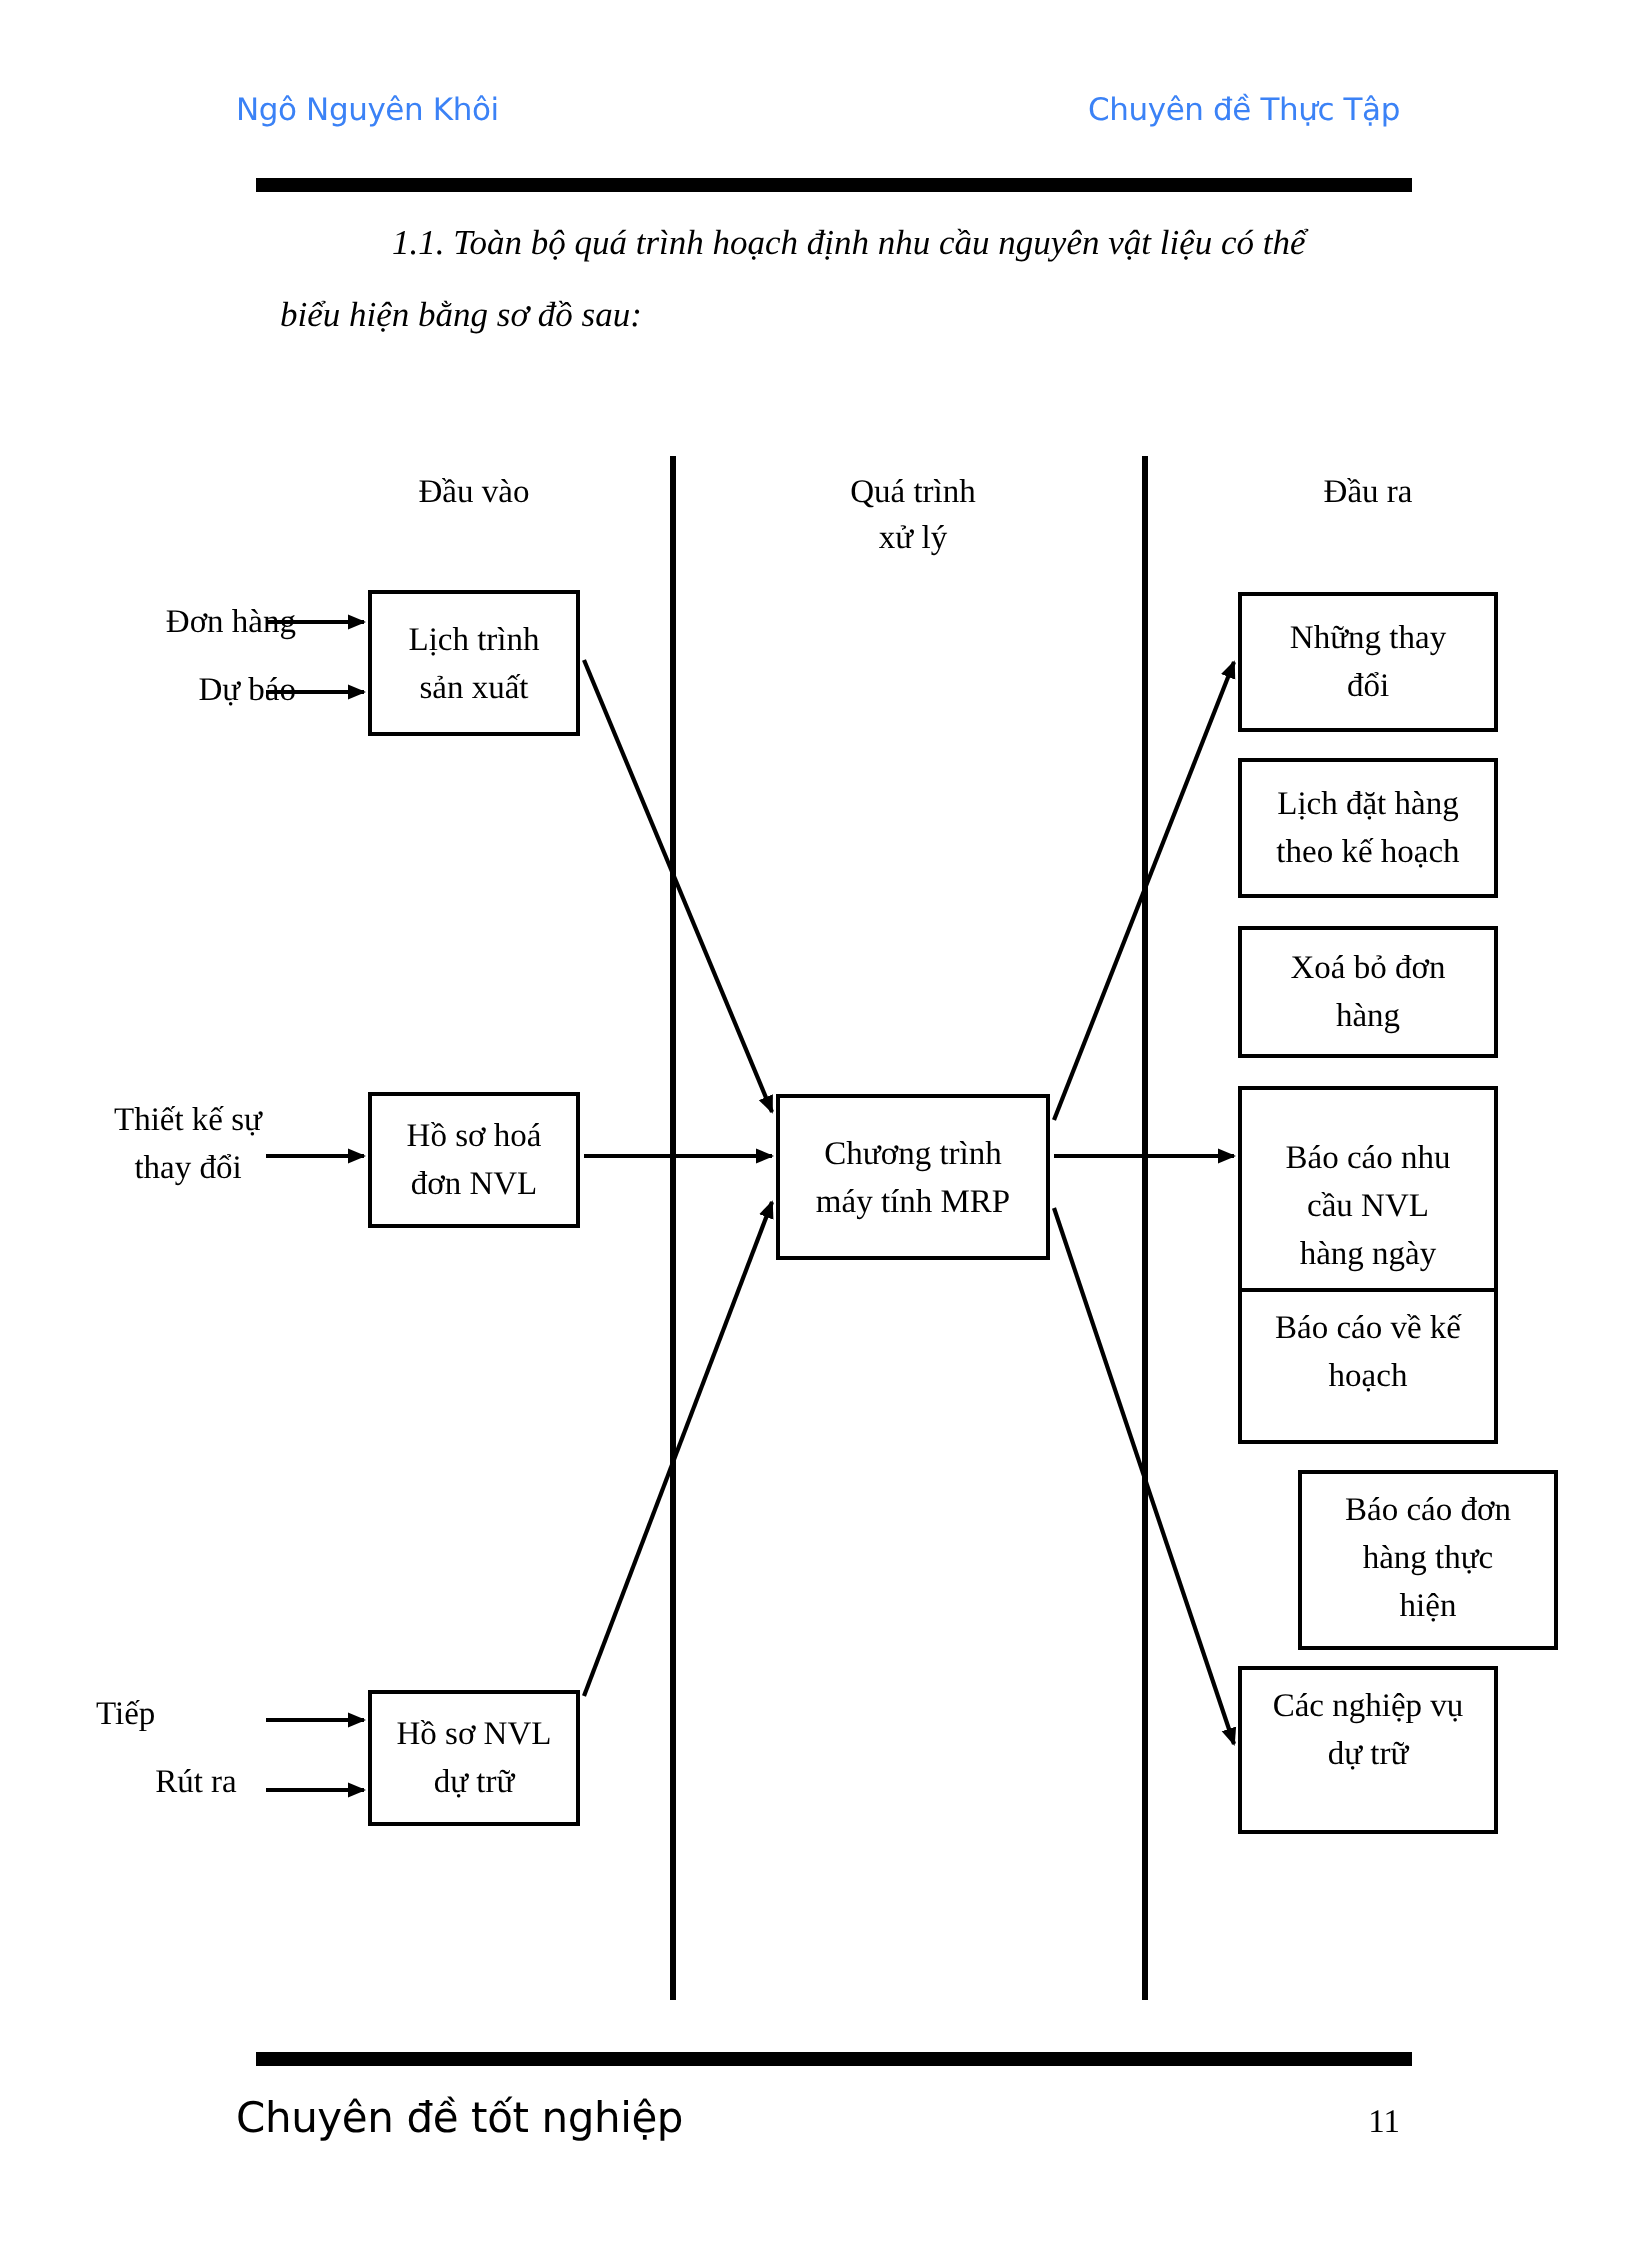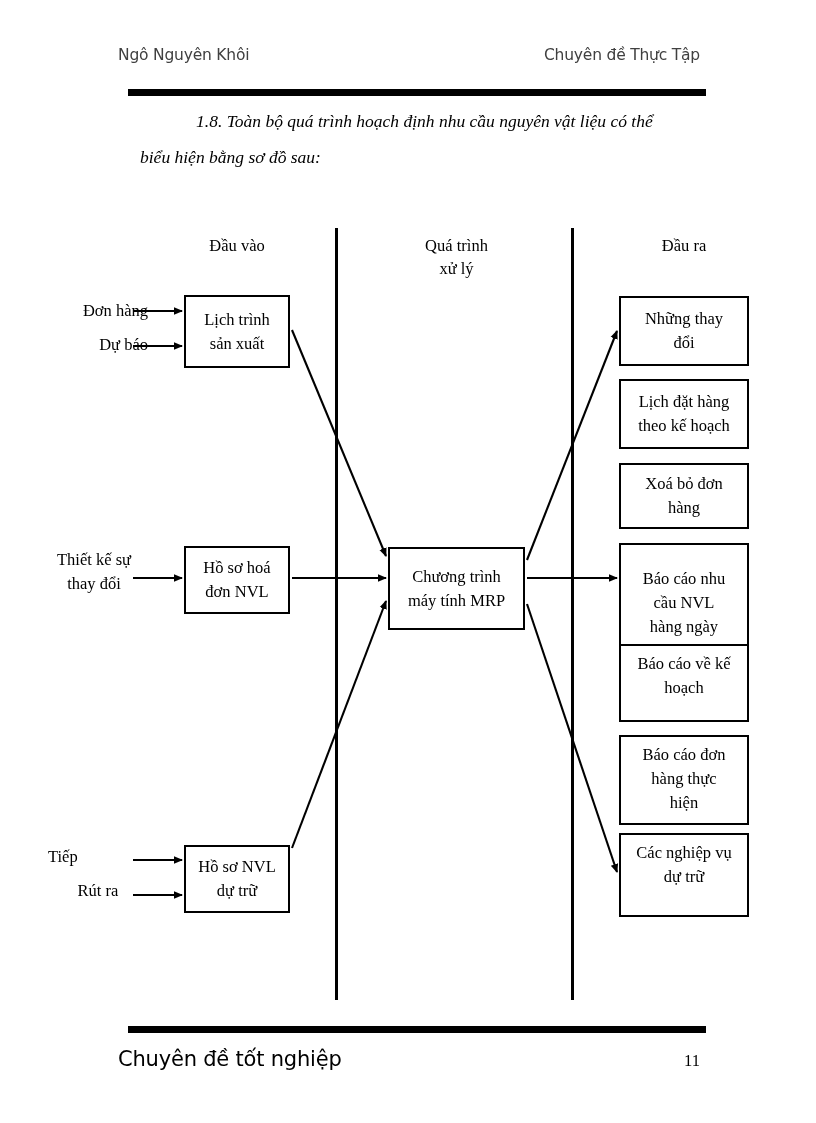--- a/index.html
+++ b/index.html
@@ -26,21 +26,21 @@
     left: 118px;
     width: 582px;
     height: 24px;
     display: flex;
     justify-content: space-between;
     align-items: baseline;
     font-family: "DejaVu Sans", sans-serif;
     font-size: 15.5px;
     font-weight: 500;
     letter-spacing: -0.2px;
-    color: #404040;
+    color: #3b82f6;
   }
   .hdr-rule {
     position: absolute;
     left: 128px;
     top: 89px;
     width: 578px;
     height: 5px;
     background: #000;
     border-top: 1px solid #000;
     border-bottom: 1px solid #000;
@@ -151,21 +151,21 @@
 
 <div id="page">
 
   <div class="hdr">
     <span>Ngô Nguyên Khôi</span>
     <span>Chuyên đề Thực Tập</span>
   </div>
   <div class="hdr-rule"></div>
 
   <div class="intro">
-    <span class="l1">1.8. Toàn bộ quá trình hoạch định nhu cầu nguyên vật liệu có thể</span>
+    <span class="l1">1.1. Toàn bộ quá trình hoạch định nhu cầu nguyên vật liệu có thể</span>
     <span class="l2">biểu hiện bằng sơ đồ sau:</span>
   </div>
 
   <div id="diagram">
 
     <div class="colhead" style="left:184px; top:222px; width:106px;">Đầu vào</div>
     <div class="colhead" style="left:388px; top:222px; width:137px;">Quá trình
 xử lý</div>
     <div class="colhead" style="left:619px; top:222px; width:130px;">Đầu ra</div>
 
@@ -193,21 +193,21 @@
 đổi</div>
     <div class="nbox" style="left:619px; top:379px; width:130px; height:70px;">Lịch đặt hàng
 theo kế hoạch</div>
     <div class="nbox" style="left:619px; top:463px; width:130px; height:66px;">Xoá bỏ đơn
 hàng</div>
     <div class="nbox" style="left:619px; top:543px; width:130px; height:119px;">Báo cáo nhu
 cầu NVL
 hàng ngày</div>
     <div class="nbox topalign" style="left:619px; top:644px; width:130px; height:78px;">Báo cáo về kế
 hoạch</div>
-    <div class="nbox topalign" style="left:619px; top:735px; width:130px; height:90px;">Báo cáo đơn
+    <div class="nbox topalign" style="left:649px; top:735px; width:130px; height:90px;">Báo cáo đơn
 hàng thực
 hiện</div>
     <div class="nbox topalign" style="left:619px; top:833px; width:130px; height:84px;">Các nghiệp vụ
 dự trữ</div>
 
     <svg id="arrows" viewBox="0 0 816 1123">
       <defs>
         <marker id="ah" markerWidth="9" markerHeight="9" refX="8" refY="4.2" orient="auto" markerUnits="userSpaceOnUse">
           <path d="M0,0.4 L9,4.2 L0,8 z" fill="#000"></path>
         </marker>

